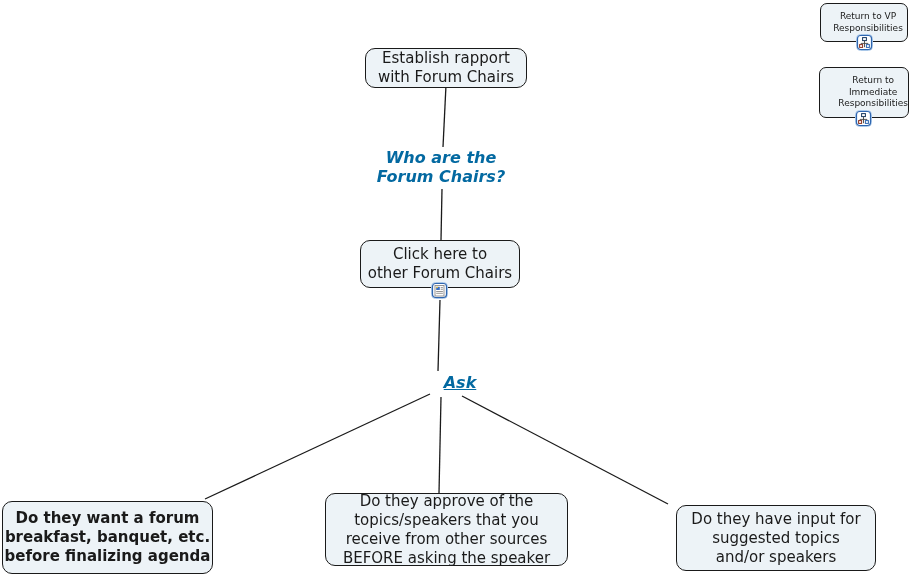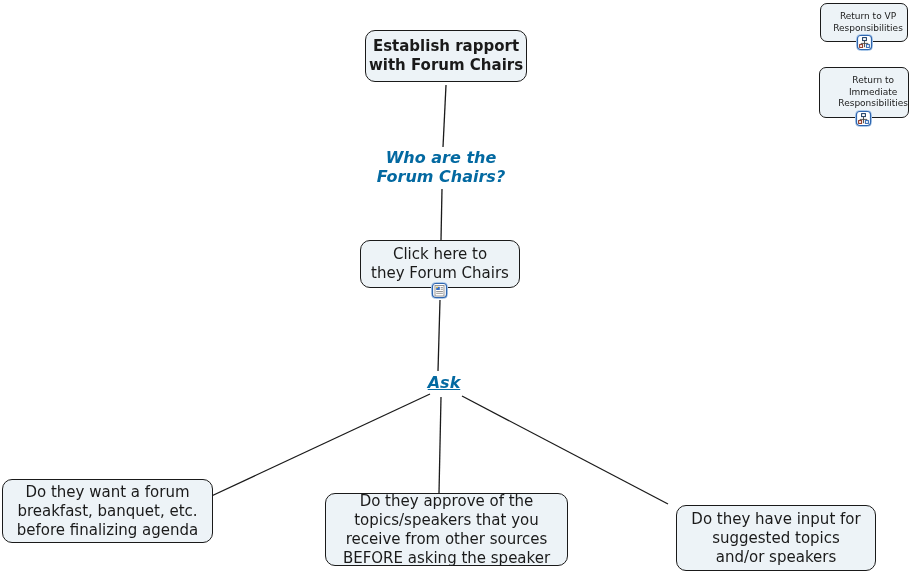--- a/index.html
+++ b/index.html
@@ -46,50 +46,50 @@
 
   <svg class="connectors" viewBox="0 0 913 583">
     <line x1="446" y1="85" x2="443" y2="147" stroke="#1a1a1a" stroke-width="1.3"></line>
     <line x1="442" y1="189" x2="441" y2="240" stroke="#1a1a1a" stroke-width="1.3"></line>
     <line x1="440" y1="300" x2="438" y2="371" stroke="#1a1a1a" stroke-width="1.3"></line>
     <line x1="441" y1="397" x2="439" y2="493" stroke="#1a1a1a" stroke-width="1.3"></line>
     <line x1="430" y1="394" x2="205" y2="499" stroke="#1a1a1a" stroke-width="1.3"></line>
     <line x1="462" y1="396" x2="668" y2="504" stroke="#1a1a1a" stroke-width="1.3"></line>
   </svg>
 
-  <div class="node main-node" style="left:365px;top:30px;width:162px;height:52px;font-weight:bold;">
+  <div class="node main-node" style="left:365px;top:48px;width:162px;height:40px;">
     <span class="node-text">Establish rapport
 with Forum Chairs</span>
   </div>
 
   <div class="free-label" style="left:341px;top:148px;width:200px;">Who are the
 Forum Chairs?</div>
 
   <div class="node main-node" style="left:360px;top:240px;width:160px;height:48px;">
     <span class="node-text">Click here to
-they Forum Chairs</span>
+other Forum Chairs</span>
   </div>
 
   <span class="icon-badge" style="left:431px;top:282px;">
     <svg width="17" height="17" viewBox="0 0 17 17">
       <rect x="0.5" y="0.5" width="16" height="16" rx="4" fill="#ffffff" stroke="#a9c7e8" stroke-width="1"></rect>
       <rect x="1.5" y="1.5" width="14" height="14" rx="3" fill="#ffffff" stroke="#2f66b0" stroke-width="1.2"></rect>
       <rect x="4" y="3.5" width="9" height="10.5" fill="#ffffff" stroke="#8a8a8a" stroke-width="0.9"></rect>
       <rect x="5.2" y="4.8" width="3.6" height="3.2" fill="#3a6fc4"></rect>
       <rect x="5.2" y="4.8" width="1.6" height="1.2" fill="#f3c431"></rect>
       <line x1="9.7" y1="5.6" x2="11.9" y2="5.6" stroke="#8a8a8a" stroke-width="0.9"></line>
       <line x1="9.7" y1="7.3" x2="11.9" y2="7.3" stroke="#8a8a8a" stroke-width="0.9"></line>
       <line x1="5.2" y1="9.5" x2="11.9" y2="9.5" stroke="#8a8a8a" stroke-width="0.9"></line>
       <line x1="5.2" y1="11.3" x2="11.9" y2="11.3" stroke="#8a8a8a" stroke-width="0.9"></line>
     </svg>
   </span>
 
-  <div class="free-label" style="left:404px;top:373px;width:80px;text-decoration:underline;">Ask</div>
+  <div class="free-label" style="left:420px;top:373px;width:80px;text-decoration:underline;">Ask</div>
 
-  <div class="node main-node" style="left:2px;top:479px;width:211px;height:64px;">
+  <div class="node main-node" style="left:2px;top:501px;width:211px;height:73px;font-weight:bold;">
     <span class="node-text">Do they want a forum
 breakfast, banquet, etc.
 before finalizing agenda</span>
   </div>
 
   <div class="node main-node" style="left:325px;top:493px;width:243px;height:73px;">
     <span class="node-text">Do they approve of the
 topics/speakers that you
 receive from other sources
 BEFORE asking the speaker</span>

